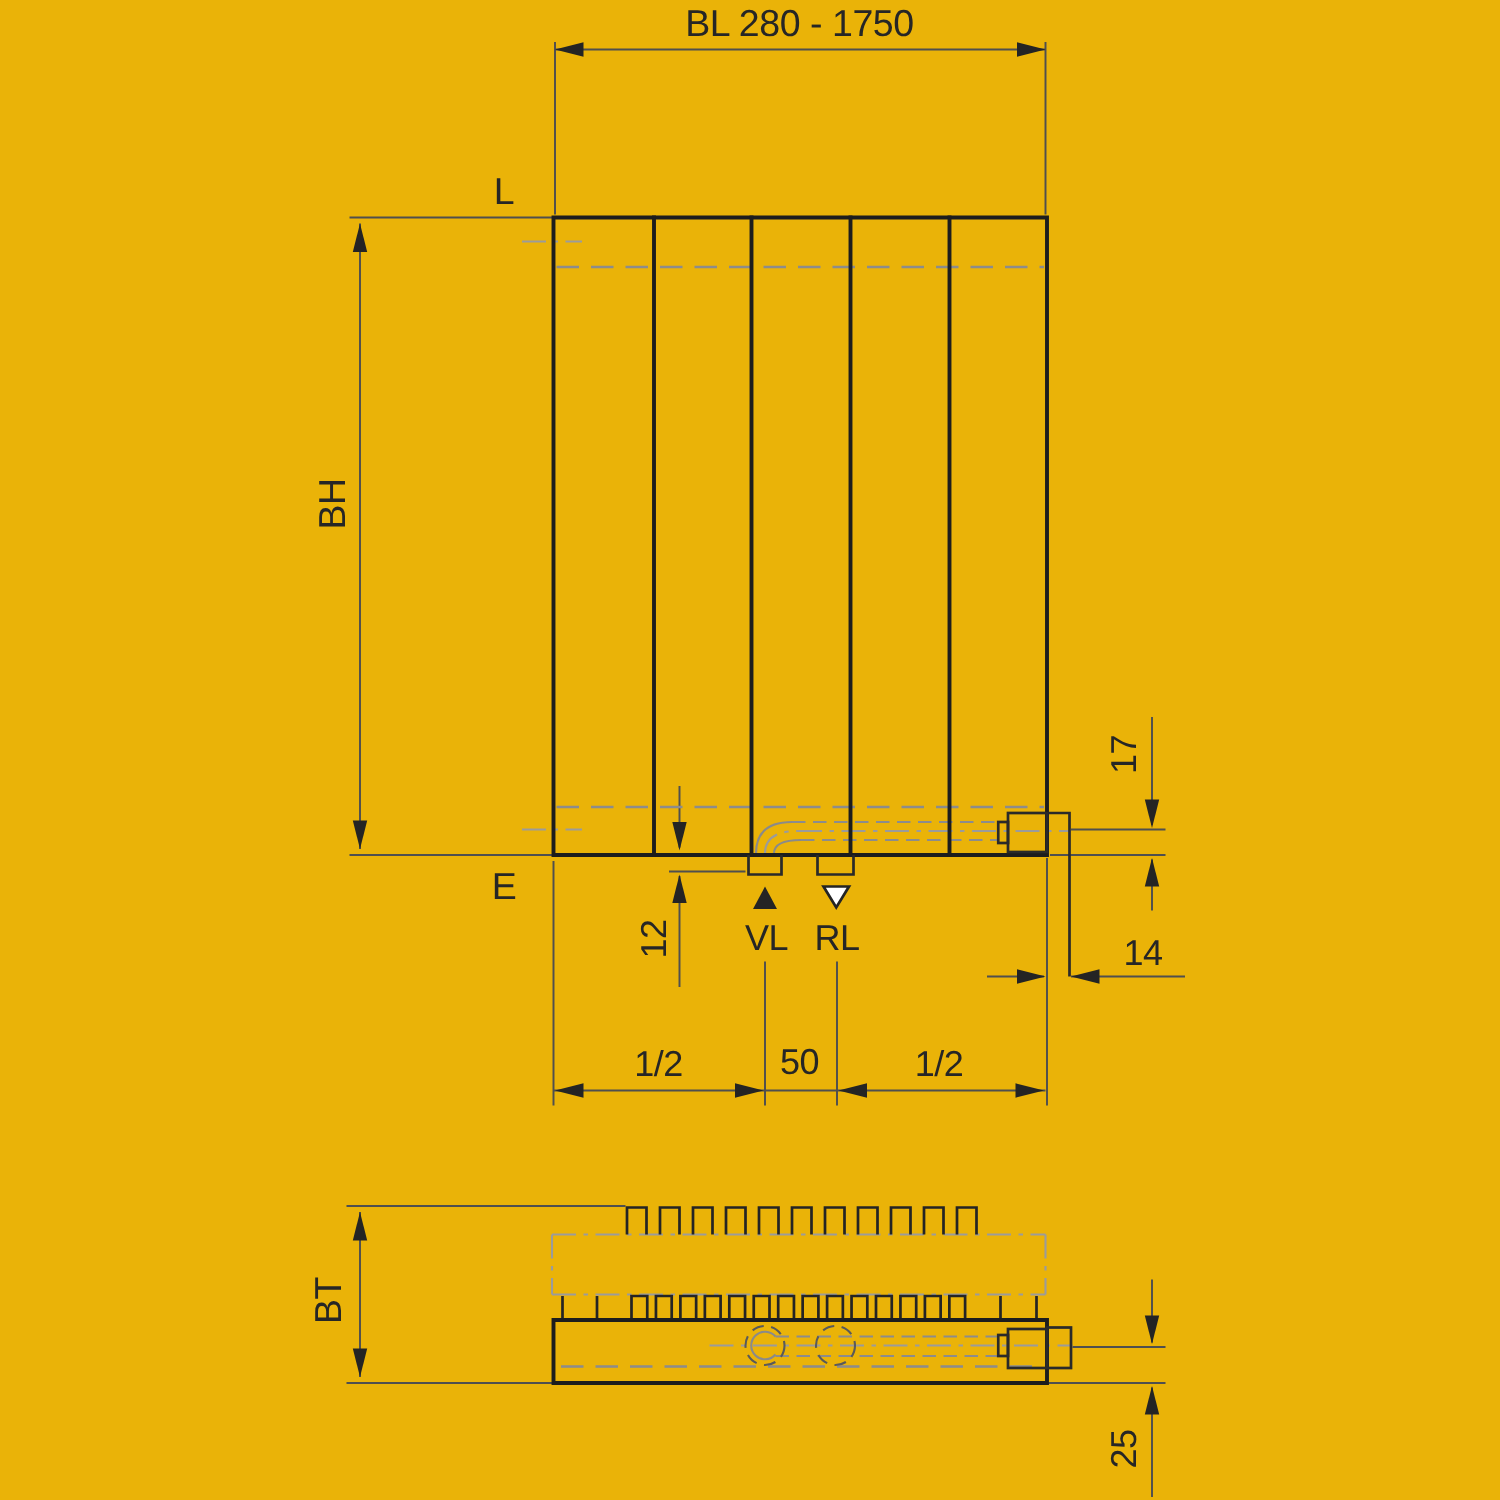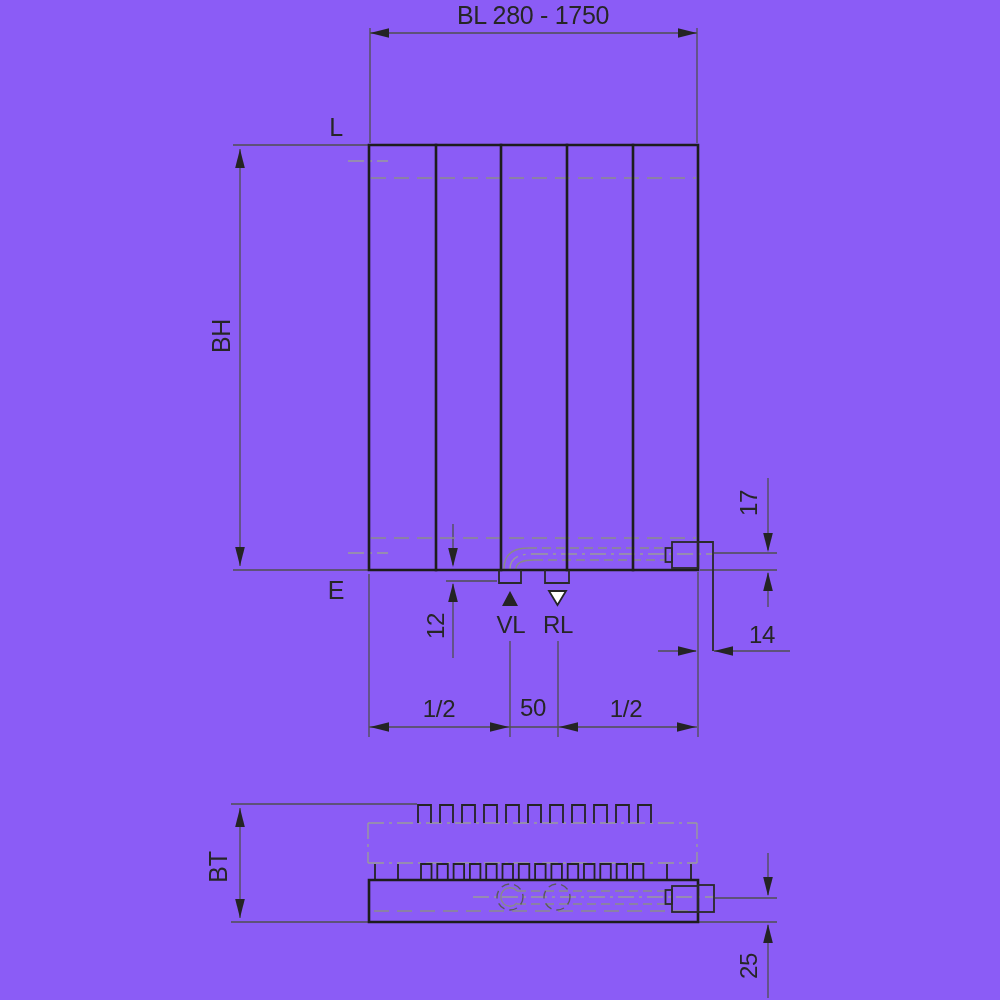--- a/index.html
+++ b/index.html
@@ -1,16 +1,16 @@
 <!DOCTYPE html>
 <html><head>
 <meta charset="utf-8">
 <style>
   html,body{margin:0;padding:0;background:#ffffff;}
-  .stage{position:relative;width:1000px;height:1000px;background:#8b5cf6;overflow:hidden;}
+  .stage{position:relative;width:1000px;height:1000px;background:#eab308;overflow:hidden;}
   svg{display:block;}
   .o {stroke:#1d1d1d;stroke-width:2.6;fill:none;stroke-linecap:square;}
   .m {stroke:#2a2a2a;stroke-width:1.8;fill:none;}
   .t {stroke:#4f4f4f;stroke-width:1.3;fill:none;}
   .d {stroke:#8c8c8c;stroke-width:1.7;fill:none;stroke-dasharray:15 8;}
   .pd{stroke:#8c8c8c;stroke-width:1.4;fill:none;stroke-dasharray:9 5;}
   .cd{stroke:#9b9b9b;stroke-width:1.4;fill:none;stroke-dasharray:16 5 3 5;}
   .p {stroke:#8a8a8a;stroke-width:1.4;fill:none;}
   .c {stroke:#5a5a5a;stroke-width:1.4;fill:none;stroke-dasharray:8 5;}
   .f {stroke:#242424;stroke-width:1.8;fill:none;}

